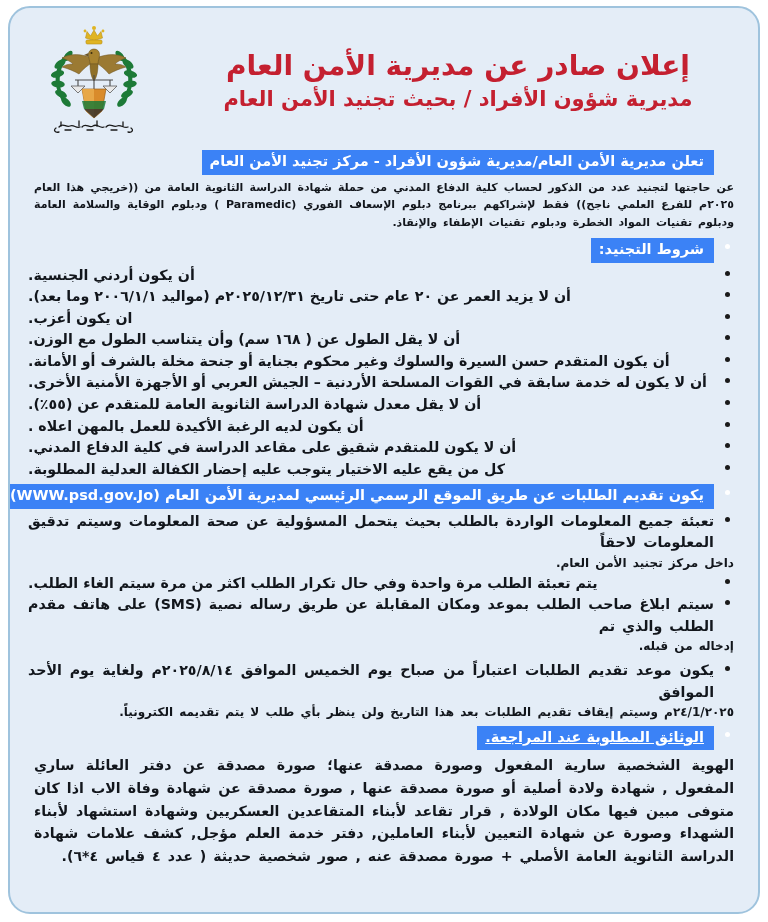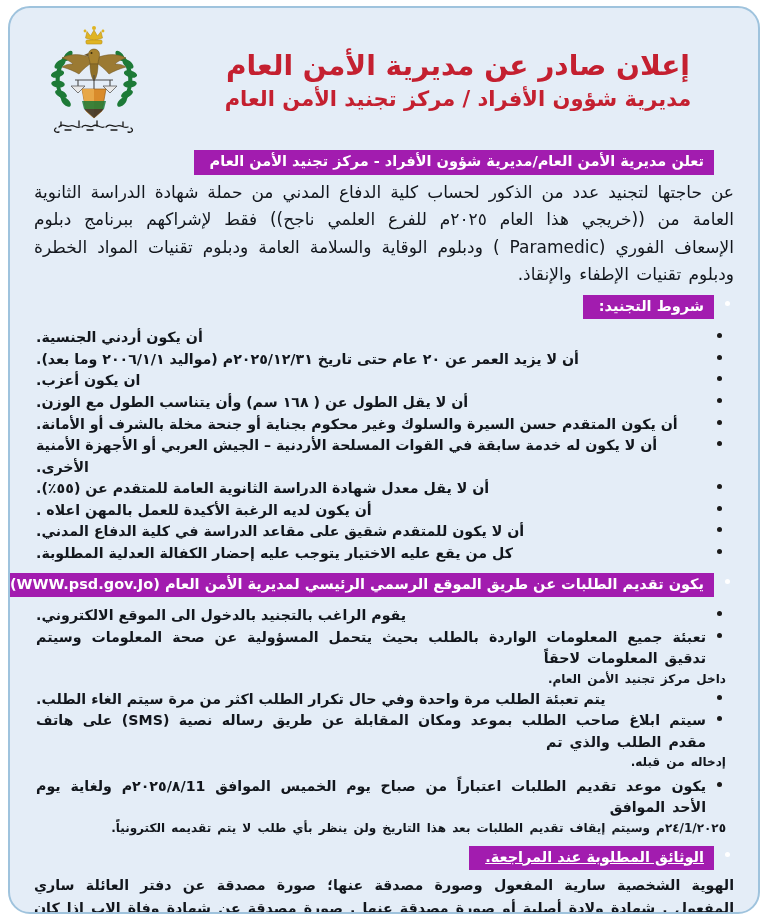--- a/index.html
+++ b/index.html
@@ -89,45 +89,45 @@
     border-radius:50%;
     background:#1a1a1a;
   }
   .bullet.on-blue{background:#ffffff;}
   .banner-wrap{
     flex:1 1 auto;
     display:flex;
     justify-content:flex-start;
   }
   .banner{
-    background:#a21caf;
+    background:#3b82f6;
     color:#ffffff;
     font-size:14.5px;
     font-weight:bold;
-    padding:2px 10px 3px 16px;
+    padding:2px 10px 3px 8px;
     line-height:1.35;
     display:inline-block;
     white-space:nowrap;
   }
   .banner.under{text-decoration:underline;}
 
   .intro{
     text-align:justify;
     text-align-last:right;
-    font-size:17px;
-    font-weight:normal;
+    font-size:11px;
+    font-weight:bold;
     color:#12161c;
     line-height:1.62;
     padding:2px 6px 2px 6px;
     word-spacing:2px;
   }
 
   ul.rules{
     list-style:none;
-    margin:8px;padding:0;
+    margin:0;padding:0;
   }
   ul.rules li{
     display:flex;
     flex-direction:row;
     align-items:flex-start;
     font-size:14.2px;
     font-weight:bold;
     color:#12161c;
     line-height:1.52;
     padding:0;
@@ -239,21 +239,21 @@
             <path d="M30 107 L36 107 M52 107 L58 107 M76 107 L82 107"></path>
             <path d="M26 99 L26 103 M44 98 L44 103 M62 98 L62 103 M88 99 L88 103"></path>
             <path d="M21 105 C18 107 20 110 24 109"></path>
             <path d="M96 105 C99 107 97 110 93 109"></path>
           </g>
         </svg>
       </div>
 
       <div class="titles">
         <div class="title-main">إعلان صادر عن مديرية الأمن العام</div>
-        <div class="title-sub">مديرية شؤون الأفراد / مركز تجنيد الأمن العام</div>
+        <div class="title-sub">مديرية شؤون الأفراد / بحيث تجنيد الأمن العام</div>
       </div>
     </div>
 
     <div class="body">
 
       <div class="banner-row">
         <div class="bullet-col"></div>
         <div class="banner-wrap">
           <span class="banner">تعلن مديرية الأمن العام/مديرية شؤون الأفراد - مركز تجنيد الأمن العام</span>
         </div>
@@ -335,26 +335,20 @@
       <div class="banner-row">
         <div class="bullet-col">
             <span class="bullet on-blue"></span>
           </div>
         <div class="banner-wrap">
           <span class="banner">يكون تقديم الطلبات عن طريق الموقع الرسمي الرئيسي لمديرية الأمن العام (WWW.psd.gov.Jo) وكما يلي:</span>
         </div>
       </div>
 
       <ul class="rules">
-        <li>
-            <span class="bullet-col">
-              <span class="bullet"></span>
-            </span>
-            <span class="txt">يقوم الراغب بالتجنيد بالدخول الى الموقع الالكتروني.</span>
-          </li>
         <li class="justify">
             <span class="bullet-col">
               <span class="bullet"></span>
             </span>
             <span class="txt">تعبئة جميع المعلومات الواردة بالطلب بحيث يتحمل المسؤولية عن صحة المعلومات وسيتم تدقيق المعلومات لاحقاً</span>
           </li>
         <div class="para-cont">داخل مركز تجنيد الأمن العام.</div>
         <li>
             <span class="bullet-col">
               <span class="bullet"></span>
@@ -366,21 +360,21 @@
               <span class="bullet"></span>
             </span>
             <span class="txt">سيتم ابلاغ صاحب الطلب بموعد ومكان المقابلة عن طريق رساله نصية (SMS) على هاتف مقدم الطلب والذي تم</span>
           </li>
         <div class="para-cont">إدخاله من قبله.</div>
         <div class="spacer4"></div>
         <li class="justify">
             <span class="bullet-col">
               <span class="bullet"></span>
             </span>
-            <span class="txt">يكون موعد تقديم الطلبات اعتباراً من صباح يوم الخميس الموافق ٢٠٢٥/٨/11م ولغاية يوم الأحد الموافق</span>
+            <span class="txt">يكون موعد تقديم الطلبات اعتباراً من صباح يوم الخميس الموافق ٢٠٢٥/٨/١٤م ولغاية يوم الأحد الموافق</span>
           </li>
         <div class="para-cont">٢٠٢٥/1/٢٤م وسيتم إيقاف تقديم الطلبات بعد هذا التاريخ ولن ينظر بأي طلب لا يتم تقديمه الكترونياً.</div>
       </ul>
 
       <div class="banner-row">
         <div class="bullet-col">
             <span class="bullet on-blue"></span>
           </div>
         <div class="banner-wrap">
           <span class="banner under">الوثائق المطلوبة عند المراجعة.</span>

